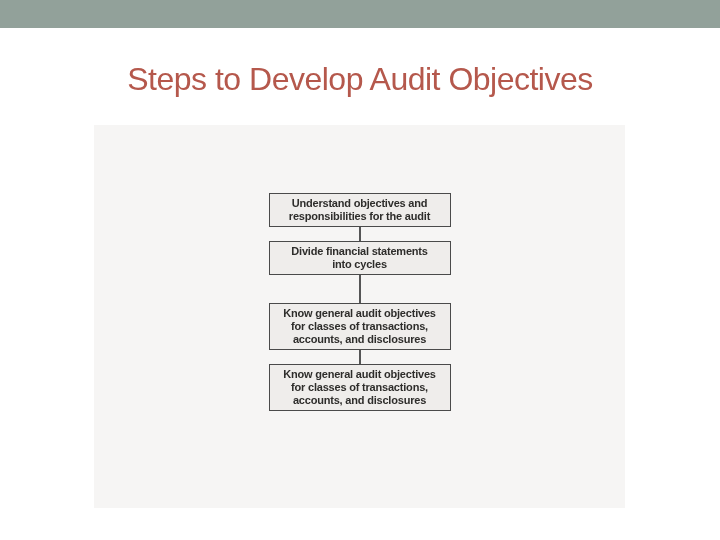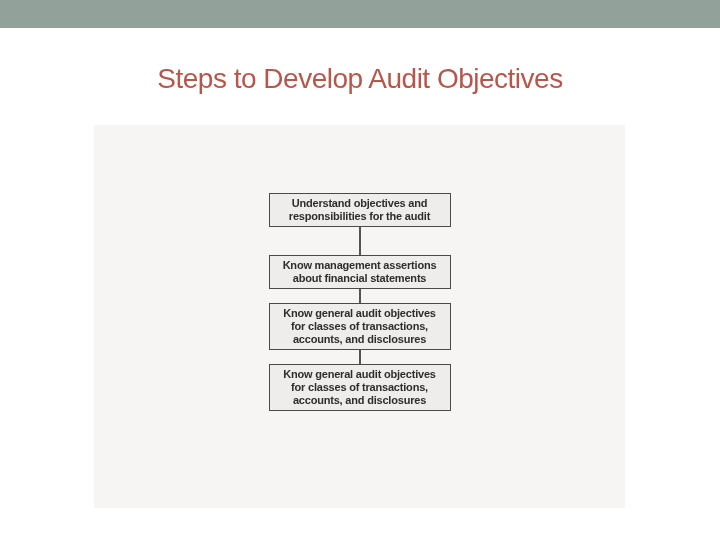--- a/index.html
+++ b/index.html
@@ -21,21 +21,21 @@
     width: 720px;
     height: 28px;
     background: #92a19a;
   }
   .slide-title {
     position: absolute;
     left: 0;
     top: 60px;
     width: 720px;
     text-align: center;
-    font-size: 28px;
+    font-size: 32px;
     line-height: 38px;
     font-weight: 400;
     letter-spacing: -0.5px;
     color: #b5584c;
     white-space: nowrap;
   }
   .content-panel {
     position: absolute;
     left: 94px;
     top: 125px;
@@ -79,24 +79,24 @@
 
 <h1 class="slide-title" style="margin:0;">Steps to Develop Audit Objectives</h1>
 
 <div class="content-panel">
   <div class="flowchart">
 
     <div class="flow-box">Understand objectives and
 responsibilities for the audit</div>
     <div class="flow-connector"></div>
 
+    <div class="flow-box">Divide financial statements
+into cycles</div>
     <div class="flow-connector"></div>
 
-    <div class="flow-box">Know management assertions
-about financial statements</div>
     <div class="flow-connector"></div>
 
     <div class="flow-box">Know general audit objectives
 for classes of transactions,
 accounts, and disclosures</div>
     <div class="flow-connector"></div>
 
     <div class="flow-box">Know general audit objectives
 for classes of transactions,
 accounts, and disclosures</div>

